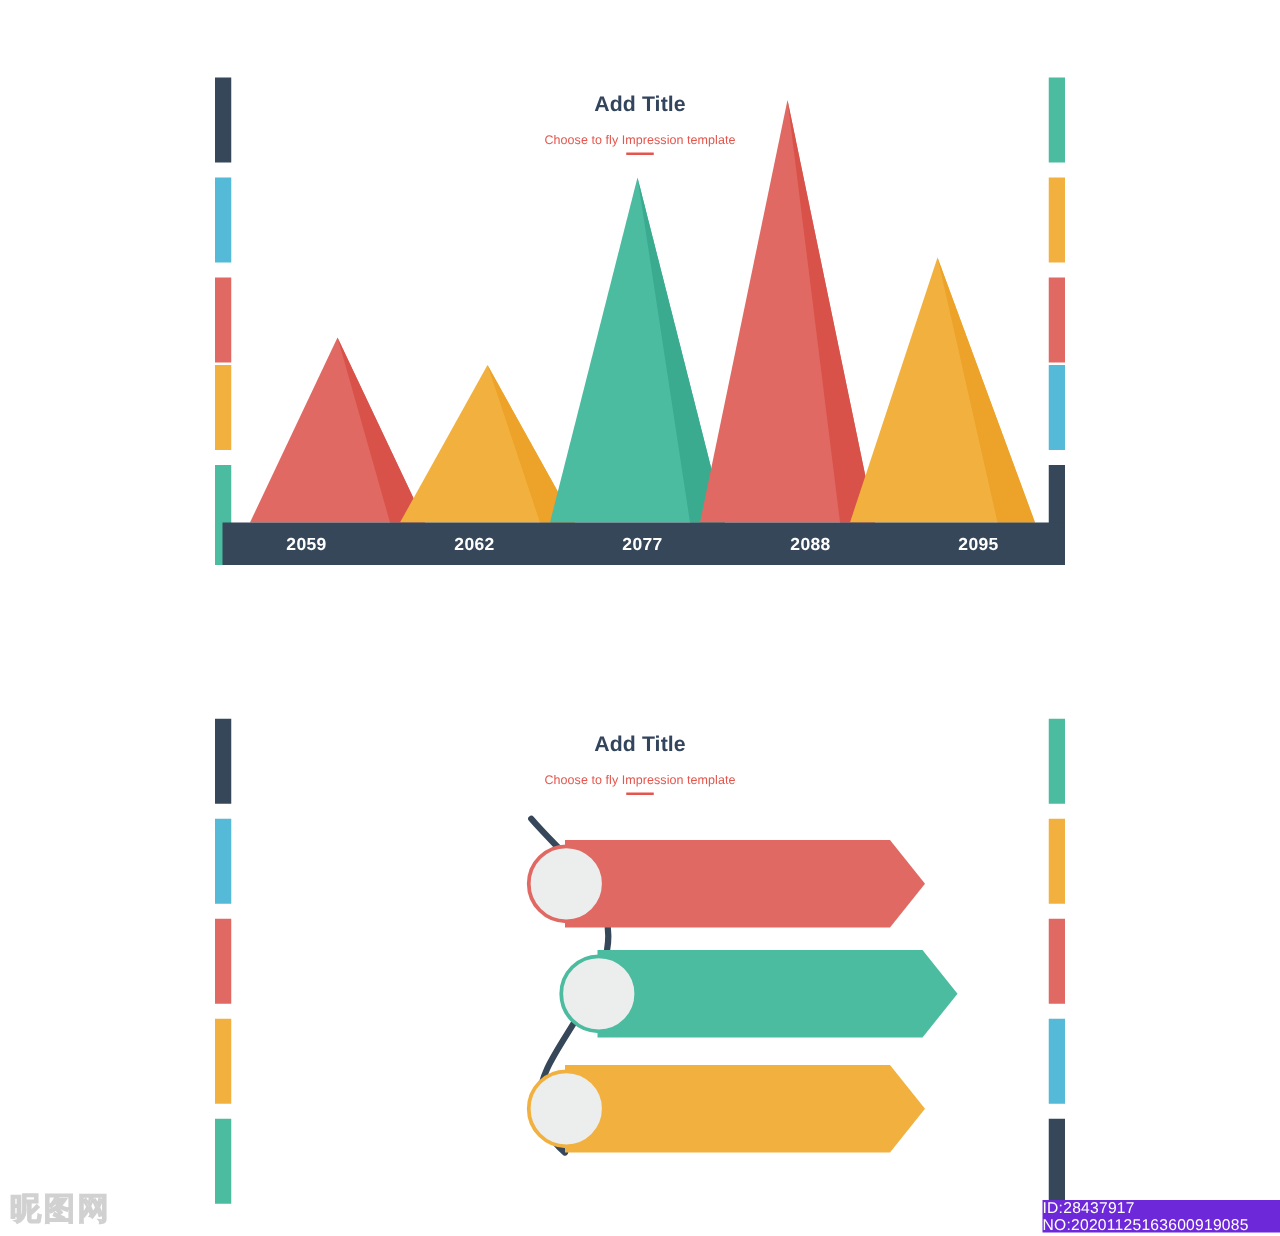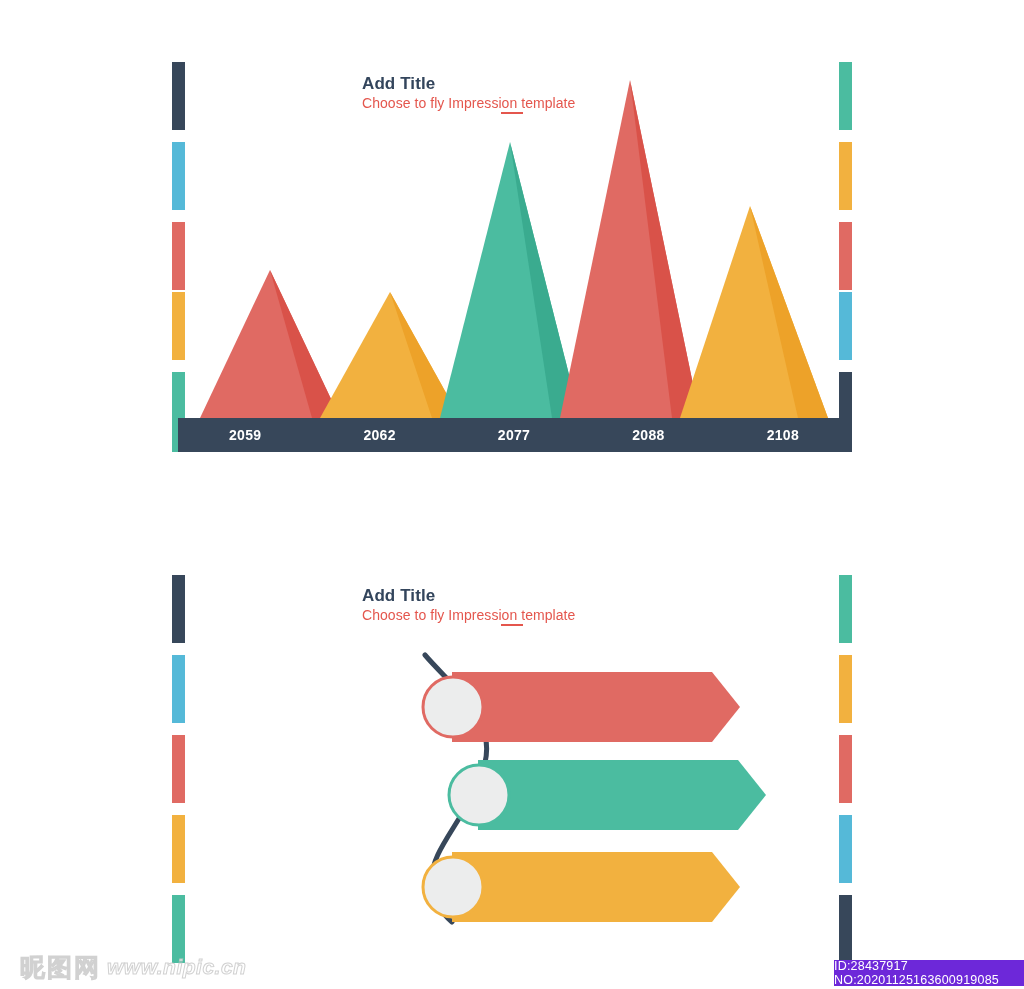--- a/index.html
+++ b/index.html
@@ -12,27 +12,27 @@
   }
   .page { position: relative; width: 1024px; height: 989px; background:#fff; }
 
   
   .side-bar { position: absolute; width: 13px; }
   .side-seg { position: absolute; width: 13px; }
 
   
   #panel-chart { position: absolute; left: 0; top: 0; width: 1024px; height: 470px; }
 
-  .title-block { position: absolute; text-align: left; width: 300px; }
+  .title-block { position: absolute; text-align: center; width: 300px; }
   .title-main {
     font-size: 17px; font-weight: bold; color: #33455c;
     letter-spacing: .1px; line-height: 20px;
   }
   .title-sub {
-    font-size: 14px; color: #e4564d; margin-top: 3px;
+    font-size: 10px; color: #e4564d; margin-top: 13px;
     letter-spacing: .05px; line-height: 12px;
   }
   .title-rule {
     width: 22px; height: 2px; background: #e4564d;
     margin: 3px auto 0 auto;
   }
 
   .chart-area { position: absolute; left: 178px; top: 60px; width: 672px; height: 400px; }
   .chart-svg  { position: absolute; left: 0; top: 0; }
 
@@ -52,23 +52,22 @@
   }
 
   
   #panel-steps { position: absolute; left: 0; top: 520px; width: 1024px; height: 440px; }
 
   .steps-svg { position: absolute; left: 0; top: 0; }
 
   
   .watermark {
     position: absolute; left: 8px; top: 952px;
-    display: flex; align-items: center; gap: 6px;
+    display: flex; align-items: center; gap: 16px;
     opacity: .85;
-    margin-left: 12px;
   }
   .wm-cn {
     font-size: 25px; font-weight: bold; color: #ffffff;
     -webkit-text-stroke: 1px #c9c9c9;
     letter-spacing: 2px; line-height: 30px;
   }
   .wm-url {
     font-size: 21px; font-style: italic; font-weight: bold;
     color: #ffffff; -webkit-text-stroke: 1px #c9c9c9;
     letter-spacing: .5px; line-height: 30px;
@@ -140,21 +139,21 @@
         </g>
       </svg>
     </div>
 
     <div class="axis-bar"></div>
     <div class="axis-labels">
       <div class="axis-label">2059</div>
       <div class="axis-label">2062</div>
       <div class="axis-label">2077</div>
       <div class="axis-label">2088</div>
-      <div class="axis-label">2108</div>
+      <div class="axis-label">2095</div>
     </div>
   </section>
 
   <section id="panel-steps">
 
     <div class="title-block" style="left:362px; top:66px;">
       <div class="title-main">Add Title</div>
       <div class="title-sub">Choose to fly Impression template</div>
       <div class="title-rule"></div>
     </div>
@@ -193,18 +192,17 @@
 
       <circle cx="453" cy="187" r="30" fill="#eceded" stroke="#e06a63" stroke-width="3"></circle>
       <circle cx="479" cy="275" r="30" fill="#eceded" stroke="#4bbca0" stroke-width="3"></circle>
       <circle cx="453" cy="367" r="30" fill="#eceded" stroke="#f2b13f" stroke-width="3"></circle>
     </svg>
 
   </section>
 
   <div class="watermark">
     <span class="wm-cn">昵图网</span>
-    <span class="wm-url">www.nipic.cn</span>
   </div>
 
   <div class="id-badge">ID:28437917 NO:20201125163600919085</div>
 
 </div>
 
 </body></html>

